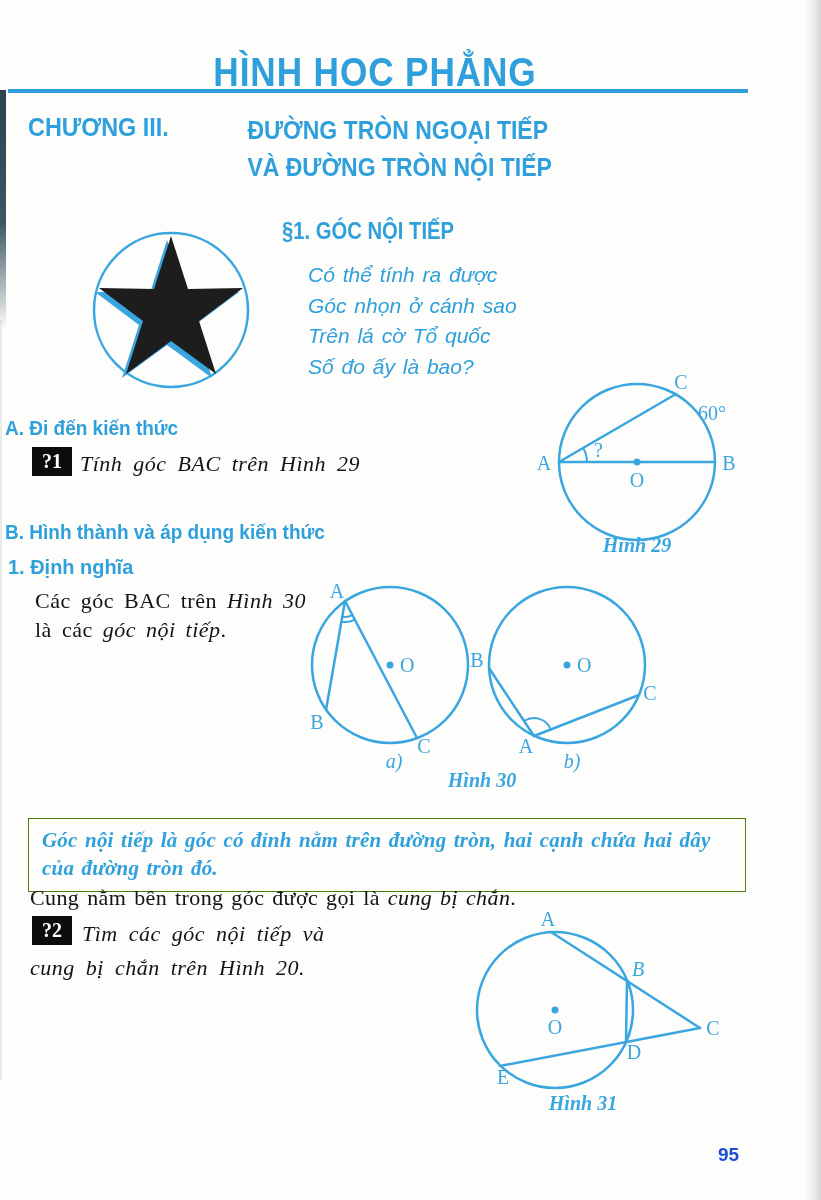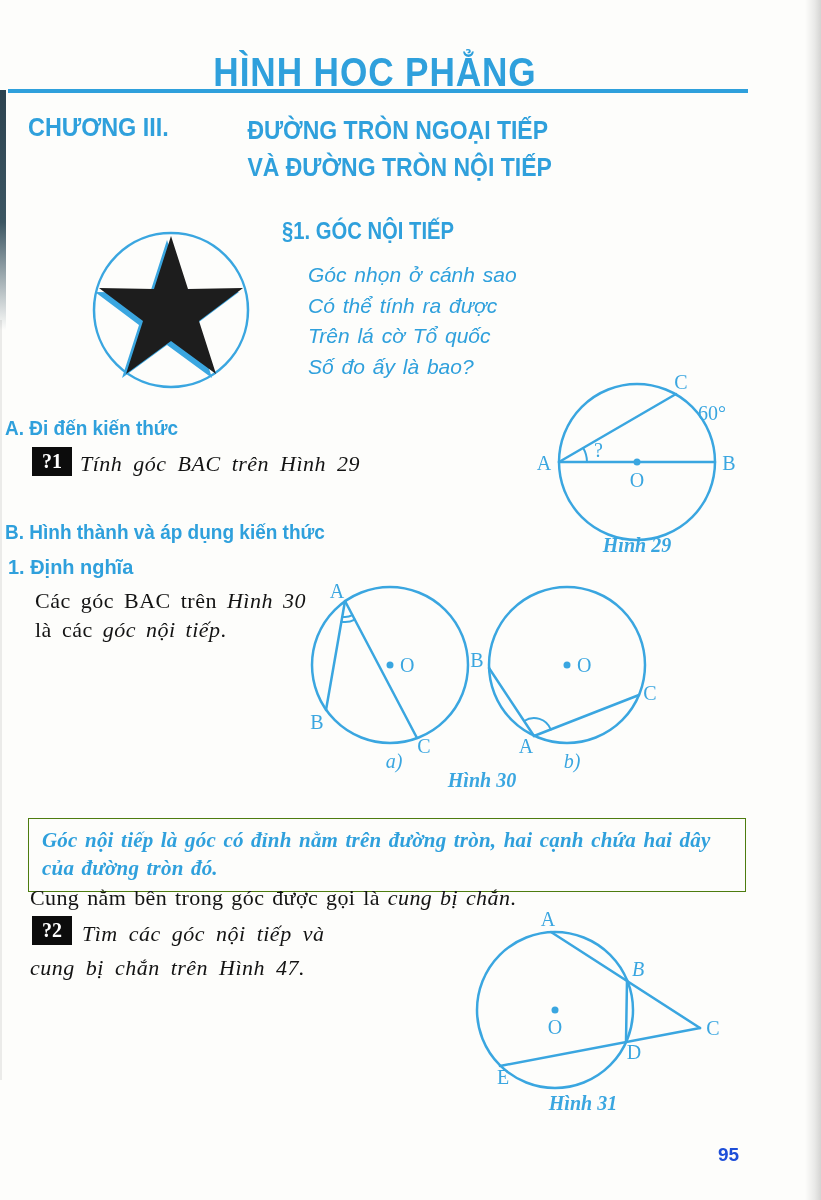--- a/index.html
+++ b/index.html
@@ -151,22 +151,22 @@
 
   <div class="section-title">§1. GÓC NỘI TIẾP</div>
 
   <svg style="left:85px;top:224px" width="180" height="172" viewBox="85 224 180 172">
     <circle class="stroke" cx="171" cy="310" r="77" stroke-width="3"></circle>
     <polygon points="167,240 184,293 239,292 195,325 212,378 167,345 122,378 139,325 95,292 150,293" fill="#3aa6e0"></polygon>
     <polygon points="171,236 188,289 243,288 199,321 216,374 171,341 126,374 143,321 99,288 154,289" fill="#1d1d1d"></polygon>
   </svg>
 
   <div class="poem">
+    <div>Có thể tính ra được</div>
     <div>Góc nhọn ở cánh sao</div>
-    <div>Có thể tính ra được</div>
     <div>Trên lá cờ Tổ quốc</div>
     <div>Số đo ấy là bao?</div>
   </div>
 
   <div class="heading-blue h-a">A. Đi đến kiến thức</div>
 
   <div class="q-badge badge1">?1</div>
   <div class="serif it q1l1">Tính góc BAC trên Hình 29</div>
 
   <svg style="left:520px;top:372px" width="300" height="192" viewBox="520 372 300 192">
@@ -221,21 +221,21 @@
 
   <div class="def-box">
     <div>Góc nội tiếp là góc có đỉnh nằm trên đường tròn, hai cạnh chứa hai dây</div>
     <div>của đường tròn đó.</div>
   </div>
 
   <div class="serif chan-line"><span>Cung nằm bên trong góc được gọi là </span><span class="it">cung bị chắn</span><span>.</span></div>
 
   <div class="q-badge badge2">?2</div>
   <div class="serif it q2l1">Tìm các góc nội tiếp và</div>
-  <div class="serif it q2l2">cung bị chắn trên Hình 47.</div>
+  <div class="serif it q2l2">cung bị chắn trên Hình 20.</div>
 
   <svg style="left:435px;top:903px" width="330" height="215" viewBox="435 903 330 215">
     <circle class="stroke" cx="555" cy="1010" r="78"></circle>
     <line class="stroke" x1="551" y1="932" x2="700" y2="1028"></line>
     <line class="stroke" x1="500" y1="1066" x2="700" y2="1028"></line>
     <line class="stroke" x1="627" y1="980" x2="626" y2="1042"></line>
     <circle cx="555" cy="1010" r="3.5" fill="#3aa6e0"></circle>
     <text class="lbl" x="548" y="926">A</text>
     <text class="lbl it" x="638" y="976" font-style="italic">B</text>
     <text class="lbl" x="713" y="1035">C</text>

